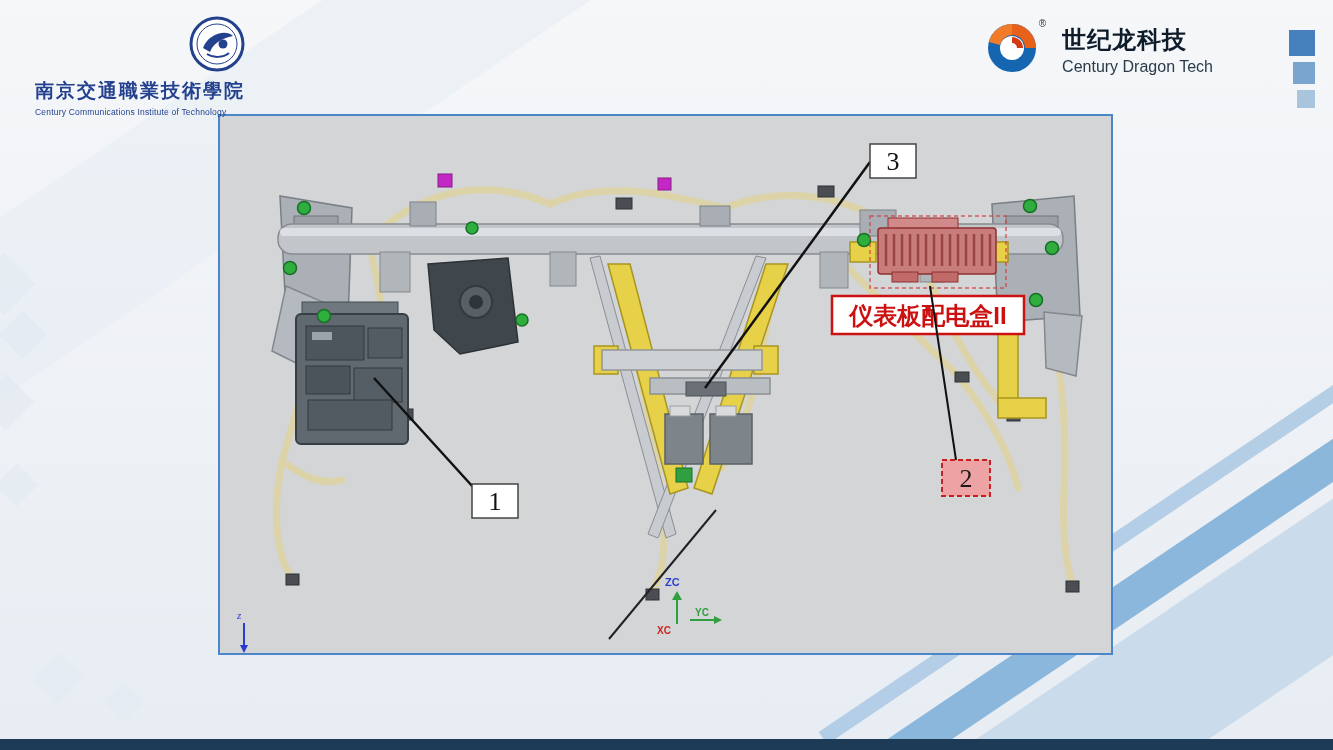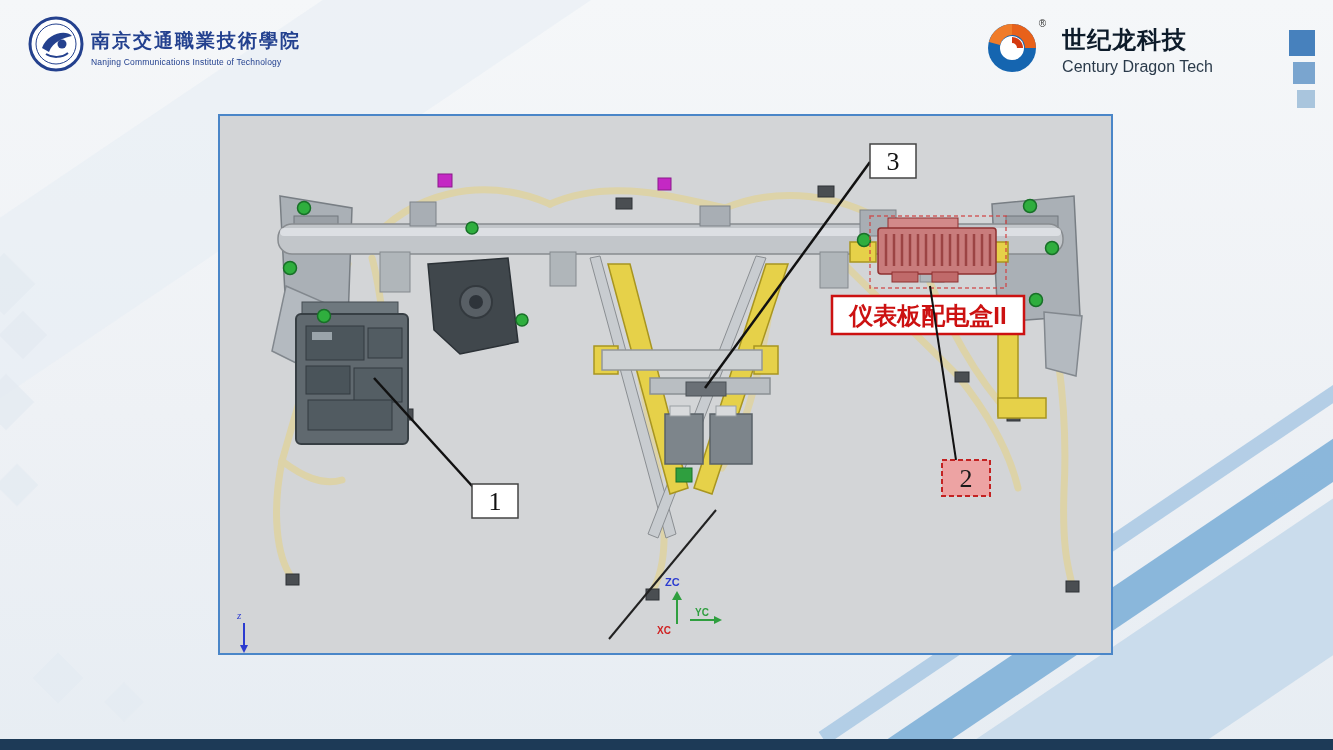--- a/index.html
+++ b/index.html
@@ -21,21 +21,21 @@
   .d3 { left:-14px; top:382px; width:40px; height:40px; }
   .d4 { left:2px;   top:470px; width:30px; height:30px; }
   .d5 { left:40px;  top:660px; width:36px; height:36px; opacity:.5; }
   .d6 { left:110px; top:688px; width:28px; height:28px; opacity:.5; }
 
   .bottom-bar { position:absolute; left:0; bottom:0; width:1333px; height:11px;
                 background:#1d3a57; z-index:6; }
 
   
   .hdr { position:absolute; left:0; top:0; width:1333px; height:100px; z-index:4; }
-  .inst-block { position:absolute; left:28px; top:16px; display:flex; align-items:center; }
+  .inst-block { position:absolute; left:28px; top:16px; display:flex; align-items:flex-end;flex-direction:column; }
   .inst-text { margin-left:7px; padding-top:6px; }
   .inst-zh { font-family:"Liberation Serif", serif; font-weight:bold; font-size:19px;
              letter-spacing:2px; color:#23418f; }
   .inst-en { font-size:8.5px; color:#23418f; margin-top:3px; letter-spacing:.2px; }
 
   .co-block { position:absolute; right:120px; top:22px; display:flex; align-items:flex-start; }
   .co-logo-wrap { position:relative; }
   .reg-mark { position:absolute; right:-8px; top:-4px; font-size:10px; color:#333; }
   .co-text { margin-left:24px; padding-top:2px; }
   .co-zh { font-weight:bold; font-size:24px; color:#0d1b2a; letter-spacing:1px; }
@@ -70,21 +70,21 @@
     <div class="inst-block">
       <svg width="56" height="56" viewBox="0 0 56 56">
         <circle cx="28" cy="28" r="26" fill="#ffffff" stroke="#24418e" stroke-width="3"></circle>
         <circle cx="28" cy="28" r="20" fill="none" stroke="#24418e" stroke-width="1"></circle>
         <path d="M14,32 C19,18 37,13 44,20 C36,22 25,25 21,36 Z" fill="#24418e"></path>
         <circle cx="34" cy="28" r="4.5" fill="#24418e"></circle>
         <path d="M18,38 C24,42 34,42 40,37" fill="none" stroke="#24418e" stroke-width="2"></path>
       </svg>
       <div class="inst-text">
         <div class="inst-zh">南京交通職業技術學院</div>
-        <div class="inst-en">Nanjing Communications Institute of Technology</div>
+        <div class="inst-en">Century Communications Institute of Technology</div>
       </div>
     </div>
 
     <div class="co-block">
       <div class="co-logo-wrap">
         <svg width="52" height="52" viewBox="0 0 52 52">
           <circle cx="26" cy="26" r="24" fill="#1565b0"></circle>
           <path d="M26,2 A24,24 0 0 1 50,26 L39,26 A13,13 0 0 0 26,13 Z" fill="#e8611a"></path>
           <path d="M26,2 A24,24 0 0 0 3,20 L14,23 A13,13 0 0 1 26,13 Z" fill="#f07c2a"></path>
           <circle cx="26" cy="26" r="12" fill="#ffffff"></circle>

